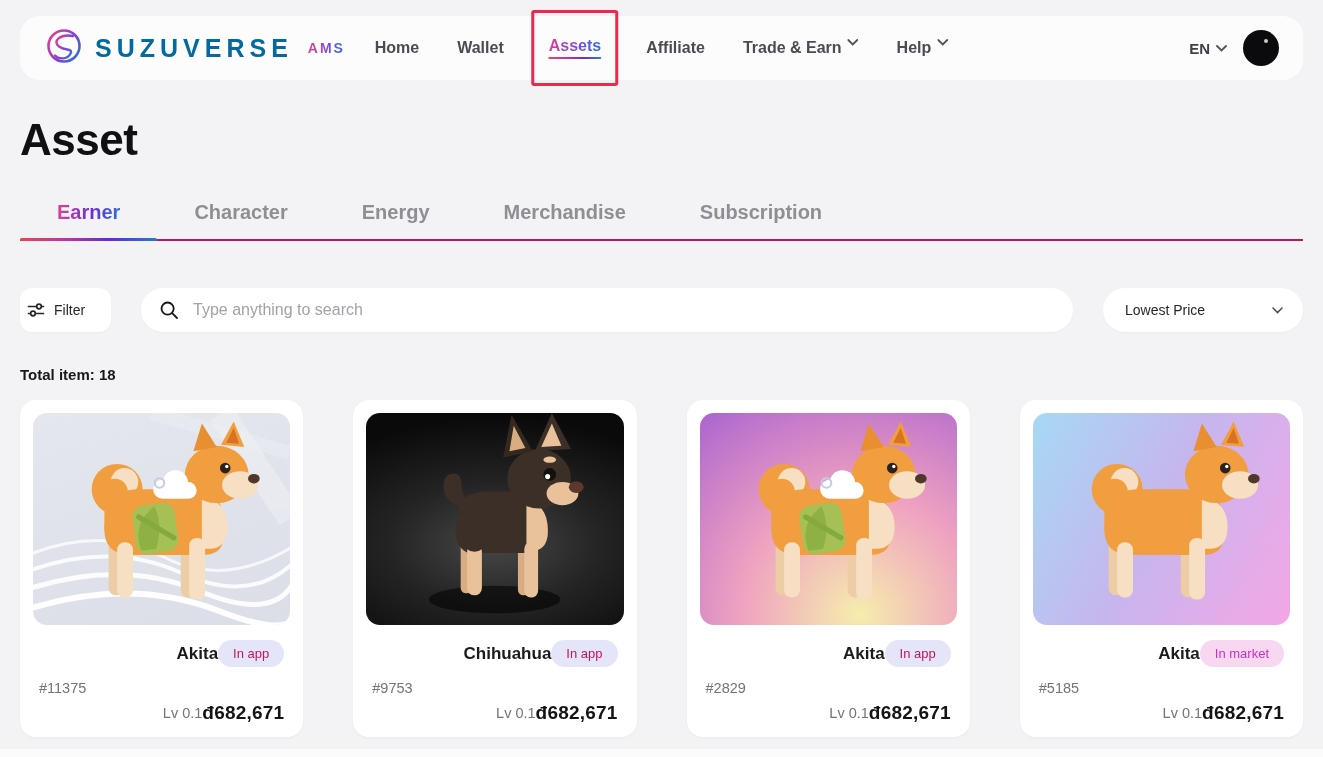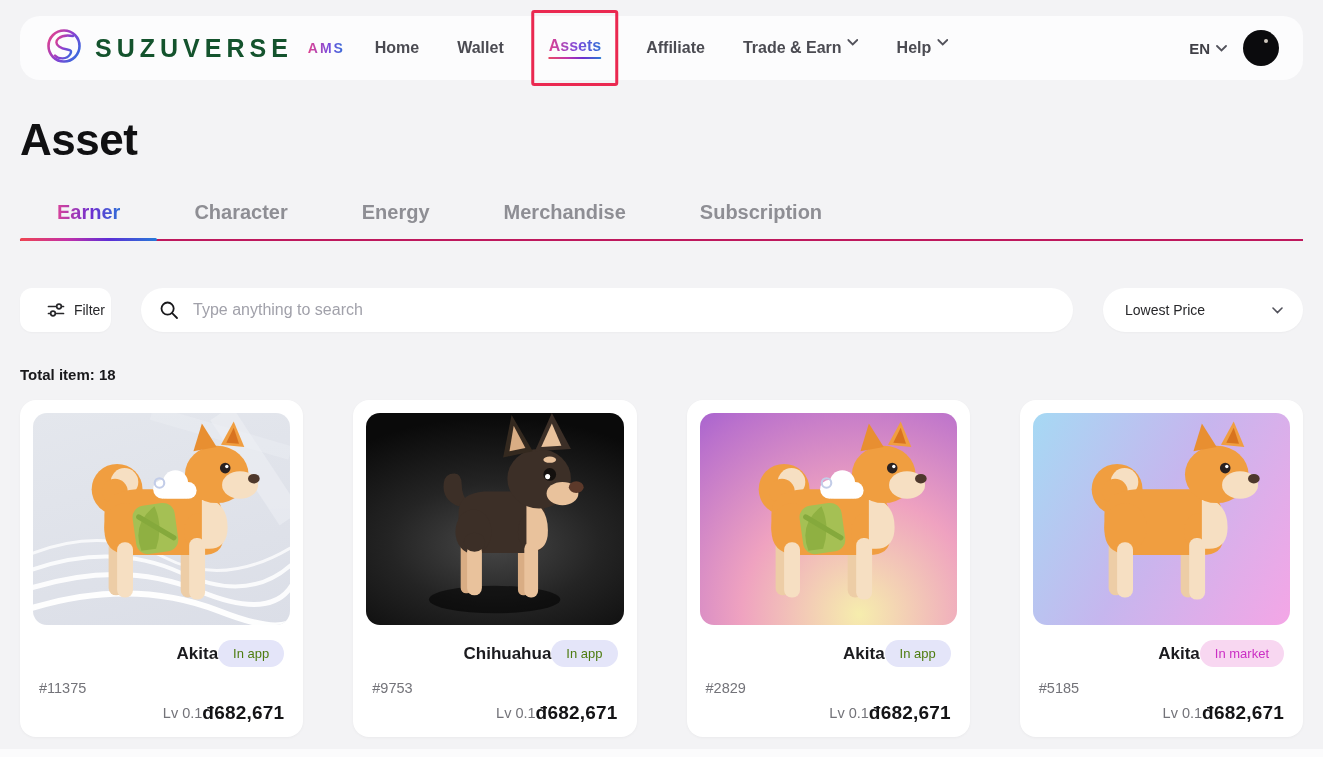--- a/index.html
+++ b/index.html
@@ -7,21 +7,21 @@
   #app{
     position:relative;width:1323px;height:757px;overflow:hidden;
     background:#f3f3f5;font-family:"Liberation Sans",sans-serif;color:#1b1b1f;
   }
   
   .navbar{
     position:relative;margin:16px 20px 0;height:64px;background:#fcfcfd;
     border-radius:20px;display:flex;align-items:center;padding:0 24px 0 26px;
   }
   .brand{display:flex;align-items:center;gap:13px;}
-  .brand-name{font-size:25px;font-weight:700;letter-spacing:5px;color:#14532d;}
+  .brand-name{font-size:25px;font-weight:700;letter-spacing:5px;color:#0369a1;}
   .brand-suffix{
     font-size:14px;font-weight:700;letter-spacing:2px;margin-left:2px;
     background:linear-gradient(90deg,#e0418f,#7c4bdc 55%,#2f6fd6);
     -webkit-background-clip:text;background-clip:text;color:transparent;
   }
   .nav-center{
     position:absolute;left:50%;top:0;height:100%;transform:translateX(-50%);
     display:flex;align-items:center;gap:38px;
   }
   .nav-item{
@@ -64,21 +64,21 @@
     -webkit-background-clip:text;background-clip:text;color:transparent;
   }
   .tab.active::after{
     content:"";position:absolute;left:0;right:0;bottom:-2px;height:3px;border-radius:2px;
     background:linear-gradient(90deg,#ef4450,#c22fa8 35%,#5d2ed6 65%,#2579d8);
   }
   
   .controls{margin-top:46px;display:flex;align-items:center;height:46px;}
   .filter-btn{
     width:91px;height:44px;background:#fff;border:none;border-radius:12px;
-    display:flex;align-items:center;justify-content:flex-end;gap:8px;cursor:pointer;
+    display:flex;align-items:center;justify-content:flex-start;gap:8px;cursor:pointer;
     font-size:14px;font-weight:500;color:#27272a;font-family:inherit;
     box-shadow:0 1px 2px rgba(0,0,0,.03);
   }
   .search-box{
     flex:1;height:44px;background:#fff;border-radius:23px;margin:0 30px;
     display:flex;align-items:center;padding:0 18px;gap:12px;
     box-shadow:0 1px 2px rgba(0,0,0,.03);
   }
   .search-box input{
     border:none;outline:none;background:transparent;flex:1;font-size:16px;
@@ -100,21 +100,21 @@
   .card-img{position:relative;height:212px;border-radius:14px;overflow:hidden;}
   .bg-waves{background:linear-gradient(165deg,#e4e7ed,#dbdee7);}
   .bg-dark{background:radial-gradient(ellipse 85% 60% at 50% 62%,#474747 0%,#242424 48%,#0a0a0a 100%);}
   .bg-sunset{background:radial-gradient(circle at 62% 95%,#f6edad 0%,#efa2c0 46%,#bb72cc 88%,#a964cf 100%);}
   .bg-pastel{background:linear-gradient(118deg,#a6d9f4 0%,#c6b6ee 48%,#f4a6e6 100%);}
   .decor,.dog{position:absolute;inset:0;width:100%;height:100%;}
   .card-body{padding:15px 6px 0;}
   .card-row{display:flex;align-items:center;justify-content:flex-end;}
   .asset-name{margin:0;font-size:17px;font-weight:700;color:#1b1b1f;}
   .badge{font-size:13px;padding:6px 15px;border-radius:999px;white-space:nowrap;}
-  .badge-app{background:#e4e5f9;color:#4d7c0f;}
+  .badge-app{background:#e4e5f9;color:#be185d;}
   .badge-market{background:#f8d7f1;color:#cb2fc4;}
   .asset-id{margin-top:13px;font-size:14.5px;color:#737379;}
   .card-row.bottom{margin-top:6px;}
   .asset-level{font-size:14.5px;color:#737379;}
   .asset-price{font-size:19px;font-weight:700;color:#141416;letter-spacing:.2px;}
   .footer-strip{position:absolute;left:0;right:0;bottom:0;height:8px;background:#fbfbfc;}
   .svgdefs{position:absolute;width:0;height:0;overflow:hidden;}
 </style>
 </head>
 <body>

